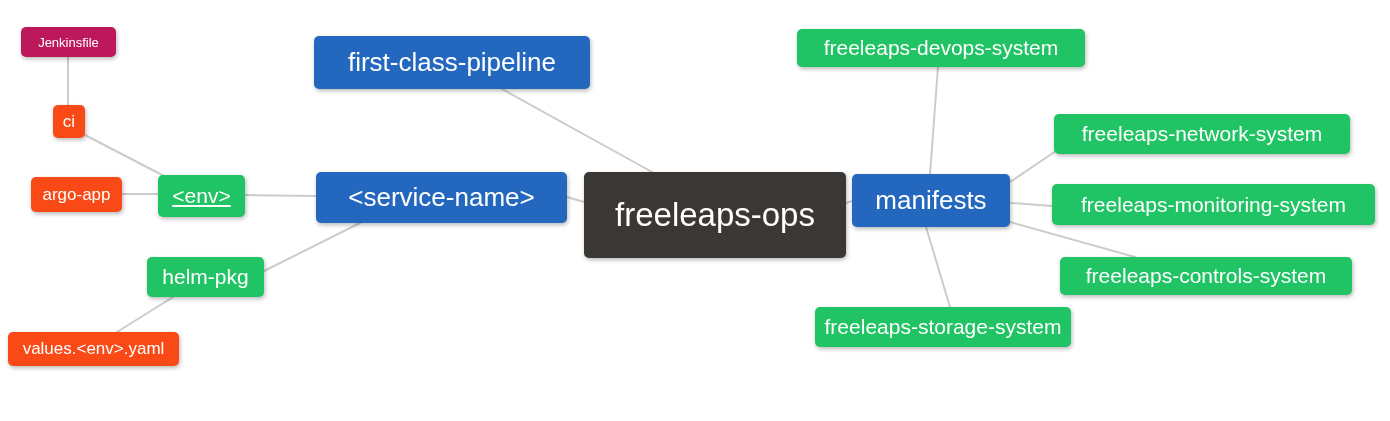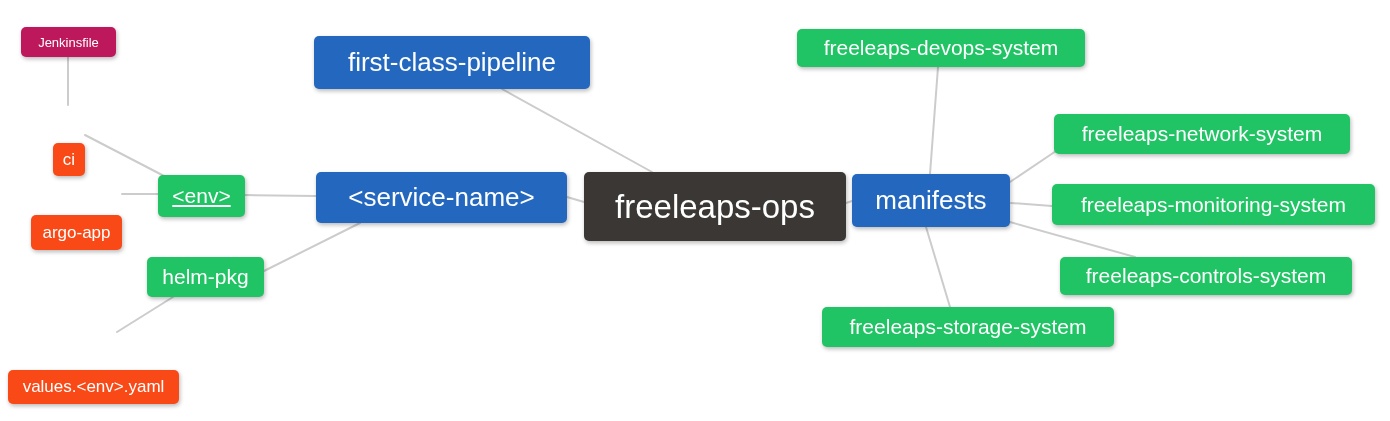--- a/index.html
+++ b/index.html
@@ -36,21 +36,21 @@
     border-radius: 5px;
     box-shadow: 1px 2px 4px rgba(0,0,0,0.28);
     white-space: nowrap;
     box-sizing: border-box;
     cursor: pointer;
     user-select: none;
   }
   .node-root   { background: #3a3734; font-size: 33px; }
   .node-blue   { background: #2368be; font-size: 26px; }
   .node-green  { background: #21c464; font-size: 21px; }
-  .node-red    { background: #f94917; font-size: 17px; margin-top: 38px; }
+  .node-red    { background: #f94917; font-size: 17px; }
   .node-orange { background: #be185d; font-size: 13px; }
 </style>
 </head>
 <body>
 
 <div class="stage">
 
   <svg class="edges" viewBox="0 0 1390 421" xmlns="http://www.w3.org/2000/svg">
     <line x1="68" y1="57" x2="68" y2="105"></line>
     <line x1="85" y1="135" x2="166" y2="177"></line>
@@ -93,21 +93,21 @@
   </div>
 
   <div class="node node-blue" style="left:314px; top:36px; width:276px; height:53px;">
     <span>first-class-pipeline</span>
   </div>
 
   <div class="node node-blue" style="left:316px; top:172px; width:251px; height:51px;">
     <span>&lt;service-name&gt;</span>
   </div>
 
-  <div class="node node-root" style="left:584px; top:172px; width:262px; height:69px;">
+  <div class="node node-root" style="left:584px; top:172px; width:262px; height:86px;">
     <span>freeleaps-ops</span>
   </div>
 
   <div class="node node-blue" style="left:852px; top:174px; width:158px; height:53px;">
     <span>manifests</span>
   </div>
 
   <div class="node node-green" style="left:797px; top:29px; width:288px; height:38px;">
     <span>freeleaps-devops-system</span>
   </div>
@@ -117,17 +117,17 @@
   </div>
 
   <div class="node node-green" style="left:1052px; top:184px; width:323px; height:41px;">
     <span>freeleaps-monitoring-system</span>
   </div>
 
   <div class="node node-green" style="left:1060px; top:257px; width:292px; height:38px;">
     <span>freeleaps-controls-system</span>
   </div>
 
-  <div class="node node-green" style="left:815px; top:307px; width:292px; height:40px;margin-left:7px;">
+  <div class="node node-green" style="left:815px; top:307px; width:256px; height:40px;">
     <span>freeleaps-storage-system</span>
   </div>
 
 </div>
 
 </body></html>

